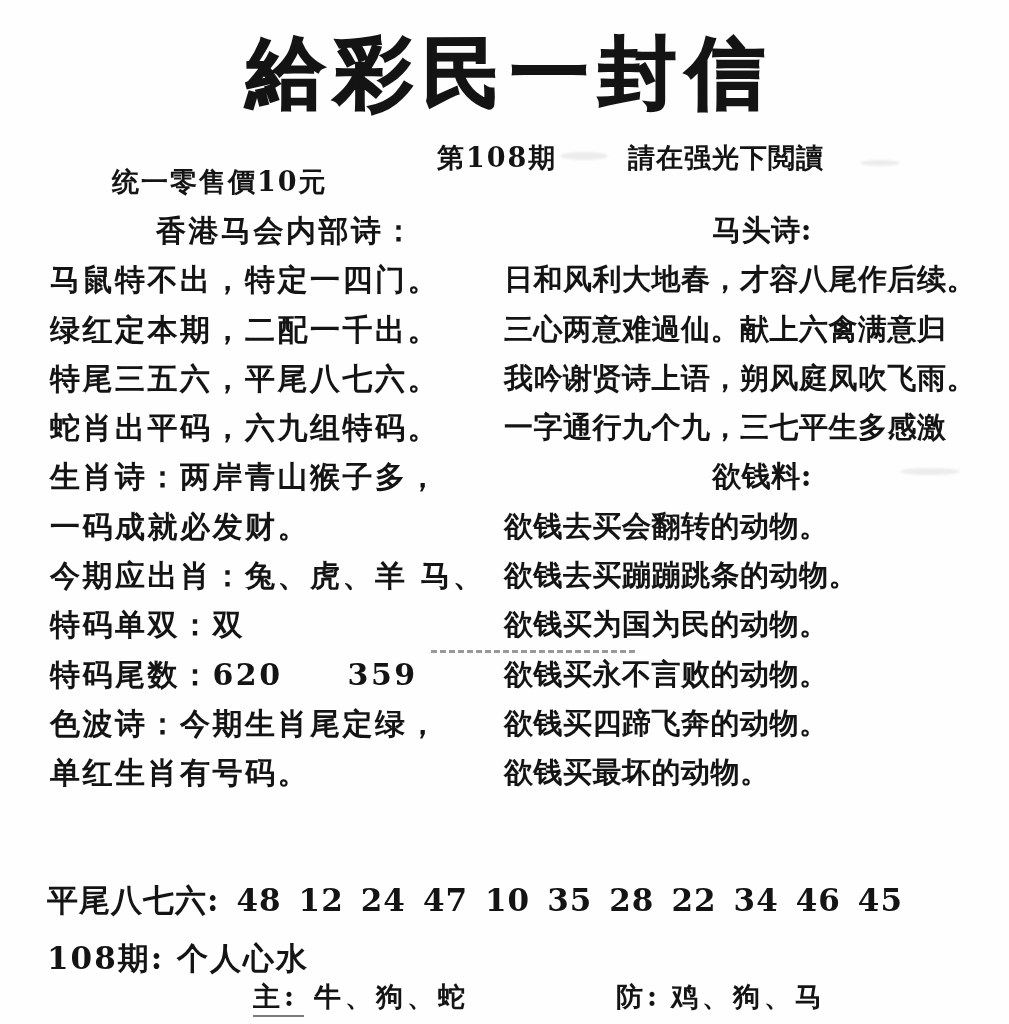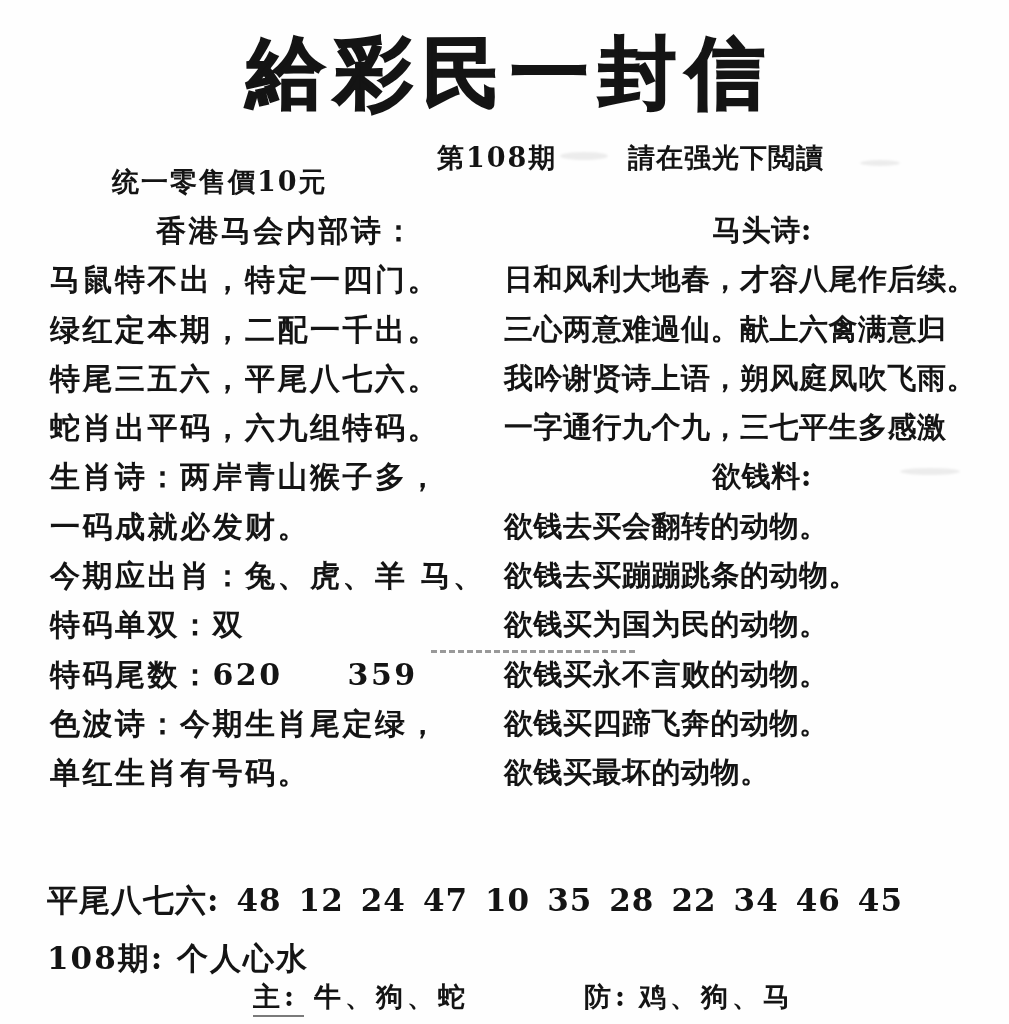--- a/index.html
+++ b/index.html
@@ -66,21 +66,21 @@
     margin-top: 8px;
   }
   .zodiac {
     position: absolute;
     top: 979px;
     font-size: 27px;
     letter-spacing: 4px;
     white-space: nowrap;
   }
   .zodiac-main  { left: 253px; }
-  .zodiac-guard { left: 584px; }
+  .zodiac-guard { left: 616px; }
   .zodiac-main .lbl {
     display: inline-block;
     border-bottom: 2px solid rgba(50,50,50,0.65);
     padding-right: 6px;
   }
   .zodiac .val { margin-left: 10px; }
 
   
   .artifact-dashes {
     position: absolute;

